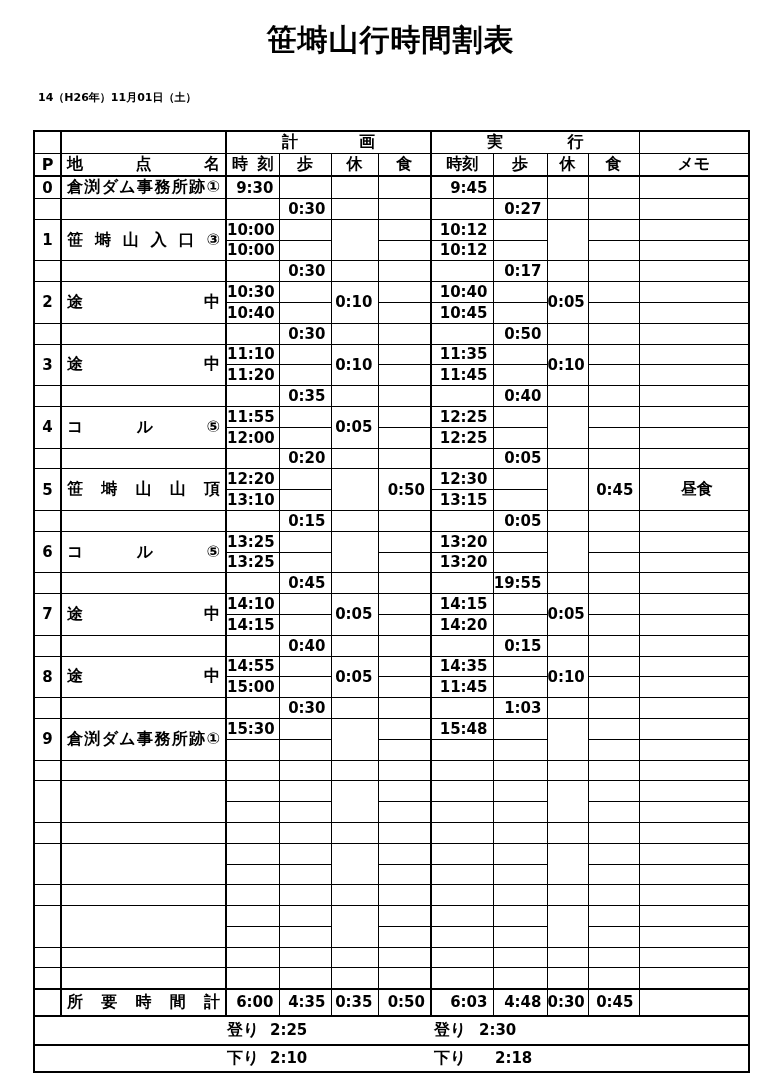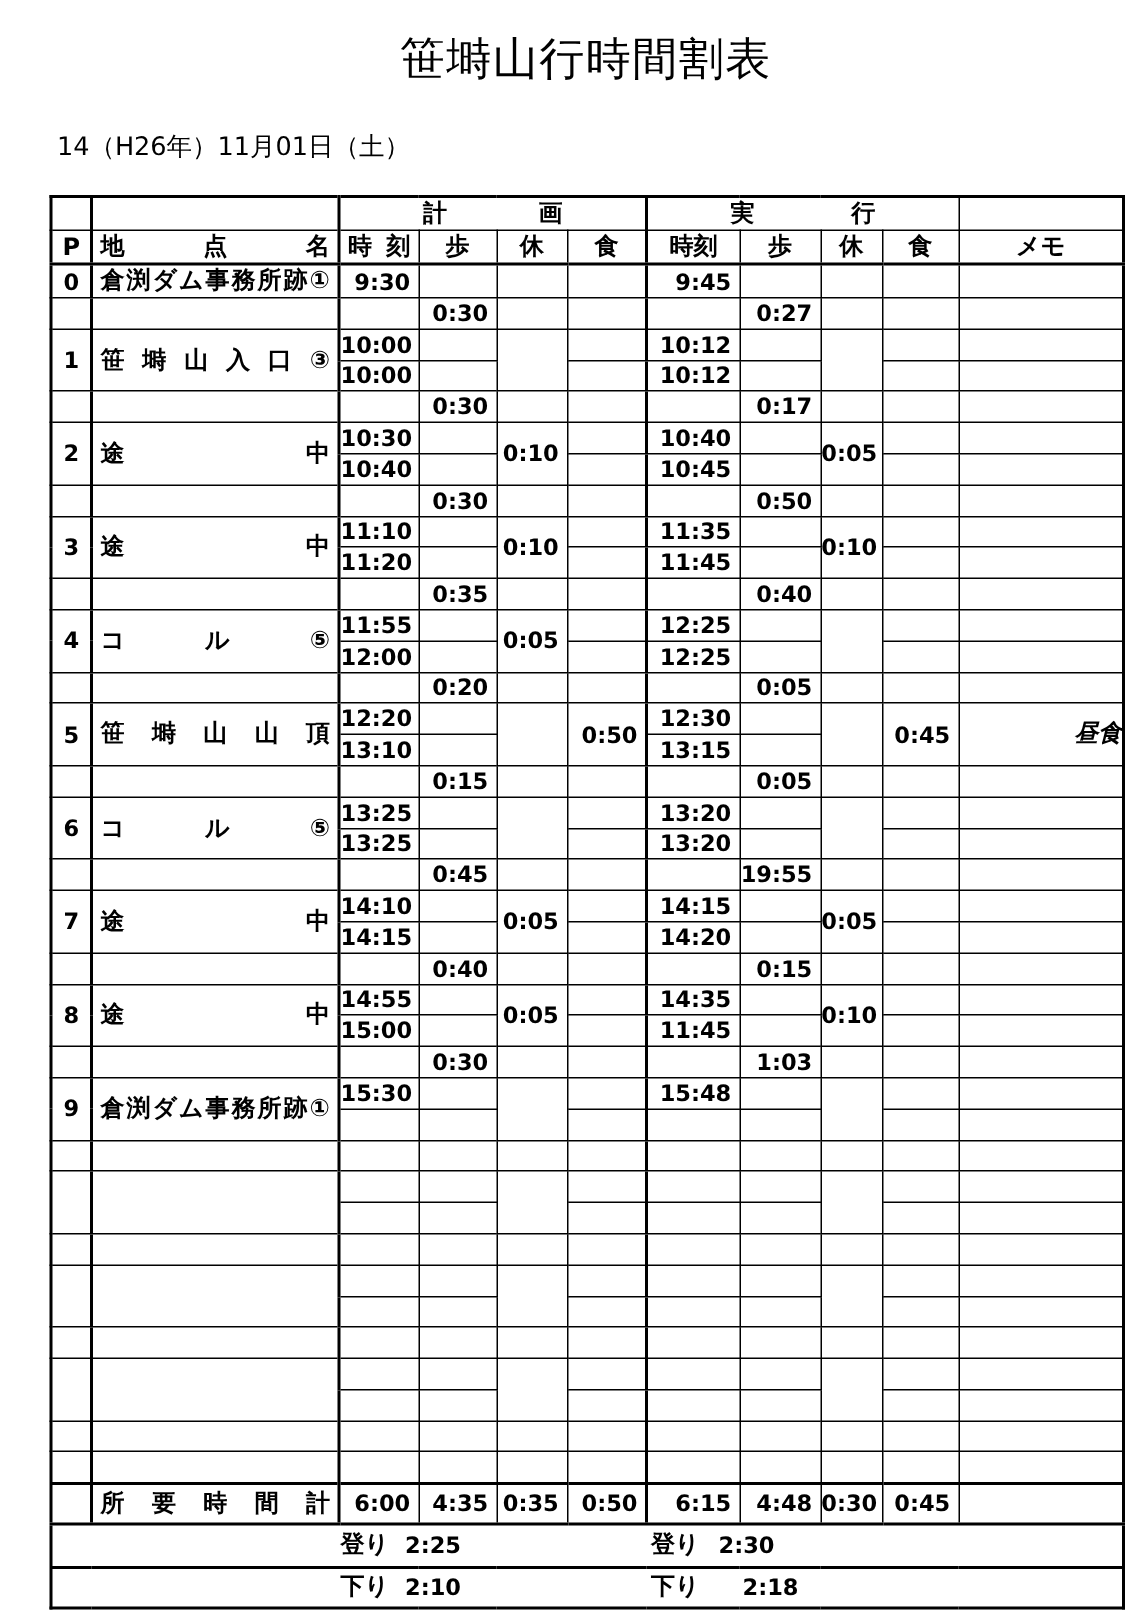--- a/index.html
+++ b/index.html
@@ -1,32 +1,32 @@
 <!DOCTYPE html>
 <html><head>
 <meta charset="utf-8">
 <style>
   html,body{margin:0;padding:0;background:#fff;color:#000;}
   body{width:764px;height:1076px;font-family:"DejaVu Sans",sans-serif;overflow:hidden;}
-  .title{margin:22px 0 0 0;text-align:center;font-size:30px;font-weight:normal;letter-spacing:1px;line-height:36px;padding-left:17px;}
-  .date{margin:32px 0 0 38px;font-size:17px;font-weight:normal;line-height:16px;}
+  .title{margin:22px 0 0 0;text-align:center;font-size:30px;font-weight:bold;letter-spacing:1px;line-height:36px;padding-left:17px;}
+  .date{margin:32px 0 0 38px;font-size:11px;font-weight:bold;line-height:16px;}
   .tablewrap{margin:24px 0 0 33px;}
   table{border-collapse:collapse;table-layout:fixed;width:715px;border:2px solid #000;}
   td,th{border:1px solid #000;padding:0;font-weight:bold;overflow:hidden;white-space:nowrap;font-size:15px;vertical-align:middle;}
   thead tr.hdr1{height:22px;}
   thead tr.hdr2{height:18px;}
   thead tr.hdr2 th{border-bottom:2px solid #000;}
   tbody tr{height:20.8px;}
   tr.totals td{border-top:2px solid #000;border-bottom:2px solid #000;height:25px;}
   tr.ascent td{border-bottom:2px solid #000;height:27px;text-align:right;}
   tr.descent td{height:25px;border-radius:12px;}
   .bl2{border-left:2px solid #000;}
   .num{text-align:right;padding-right:5px;}
   .ctr{text-align:center;}
-  .memoTxt{text-align:right;padding-left:6px;font-size:16px;font-style:italic;}
+  .memoTxt{text-align:center;padding-left:6px;font-size:16px;}
   .dist{display:flex;justify-content:space-between;padding:0 5px;font-size:16px;}
   .groupdist{padding:0 55px;}
   .freerow{position:relative;}
   .freerow span{position:absolute;top:50%;transform:translateY(-50%);}
   .fs16{font-size:16px;}
 </style>
 </head>
 <body>
 
 <div class="title">笹塒山行時間割表</div>
@@ -636,21 +636,21 @@
               <span>要</span>
               <span>時</span>
               <span>間</span>
               <span>計</span>
             </div>
           </td>
         <td class="bl2 num">6:00</td>
         <td class="num">4:35</td>
         <td class="num">0:35</td>
         <td class="num">0:50</td>
-        <td class="bl2 num">6:15</td>
+        <td class="bl2 num">6:03</td>
         <td class="num">4:48</td>
         <td class="num">0:30</td>
         <td class="num">0:45</td>
         <td></td>
       </tr>
       <tr class="ascent">
         <td colspan="11" class="freerow">
           <span class="fs16" style="left:192px">登り</span>
           <span style="left:235px">2:25</span>
           <span class="fs16" style="left:399px">登り</span>

